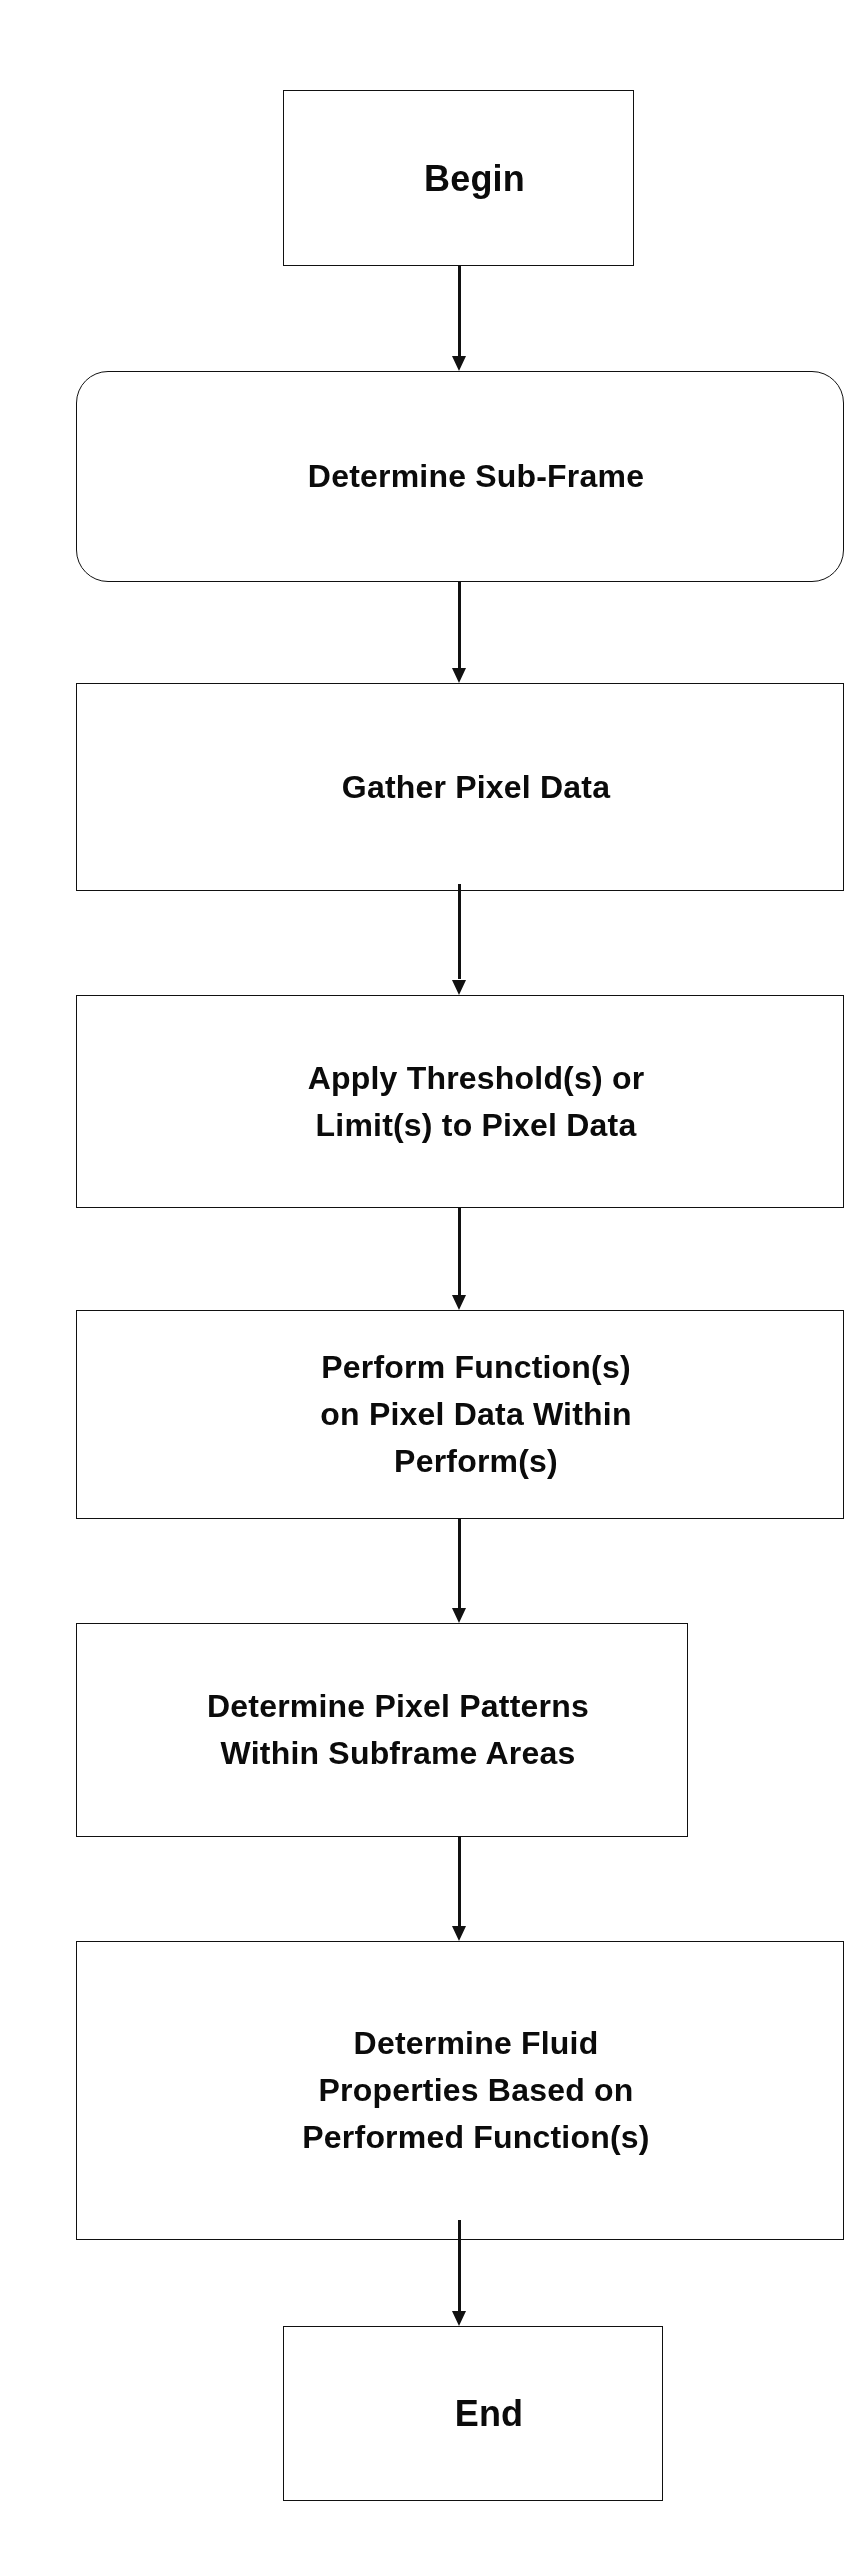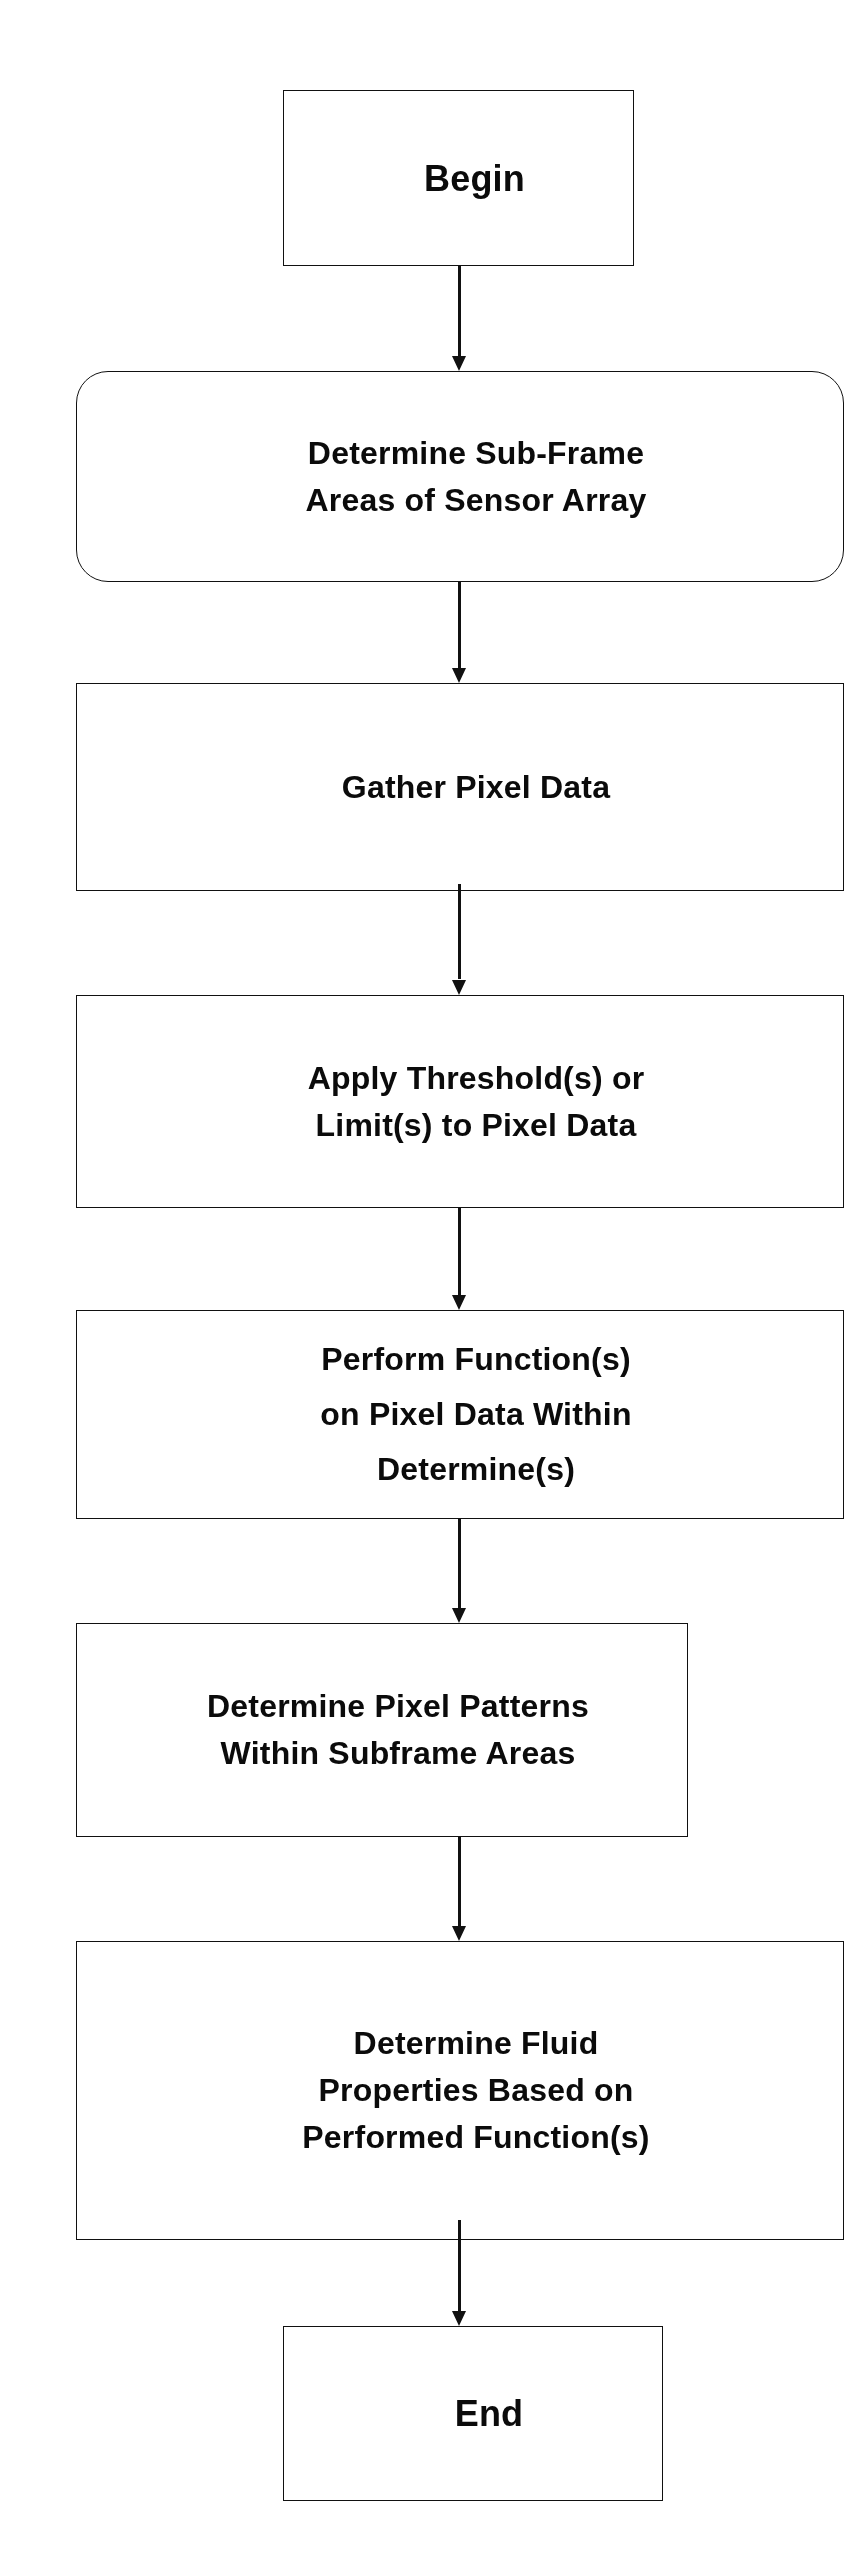--- a/index.html
+++ b/index.html
@@ -78,45 +78,44 @@
 
   <div class="node terminal" style="left:283px; top:90px; width:351px; height:176px;">
     <span class="line">Begin</span>
   </div>
 
   <div class="connector" style="left:458px; top:265px; height:91px;"></div>
   <div class="arrowhead" style="left:452px; top:356px;"></div>
 
   <div class="node process" style="left:76px; top:371px; width:768px; height:211px;border-radius:32px;">
     <span class="line">Determine Sub-Frame</span>
-    <span class="line">Areas of Sensor Array</span>
   </div>
 
   <div class="connector" style="left:458px; top:582px; height:86px;"></div>
   <div class="arrowhead" style="left:452px; top:668px;"></div>
 
   <div class="node process" style="left:76px; top:683px; width:768px; height:208px;">
     <span class="line">Gather Pixel Data</span>
   </div>
 
   <div class="connector" style="left:458px; top:884px; height:95px;"></div>
   <div class="arrowhead" style="left:452px; top:980px;"></div>
 
   <div class="node process" style="left:76px; top:995px; width:768px; height:213px;">
     <span class="line">Apply Threshold(s) or</span>
     <span class="line">Limit(s) to Pixel Data</span>
   </div>
 
   <div class="connector" style="left:458px; top:1208px; height:87px;"></div>
   <div class="arrowhead" style="left:452px; top:1295px;"></div>
 
-  <div class="node process" style="left:76px; top:1310px; width:768px; height:209px;gap:8px;">
+  <div class="node process" style="left:76px; top:1310px; width:768px; height:209px;">
     <span class="line">Perform Function(s)</span>
     <span class="line">on Pixel Data Within</span>
-    <span class="line">Determine(s)</span>
+    <span class="line">Perform(s)</span>
   </div>
 
   <div class="connector" style="left:458px; top:1519px; height:89px;"></div>
   <div class="arrowhead" style="left:452px; top:1608px;"></div>
 
   <div class="node process" style="left:76px; top:1623px; width:612px; height:214px;">
     <span class="line">Determine Pixel Patterns</span>
     <span class="line">Within Subframe Areas</span>
   </div>
 

